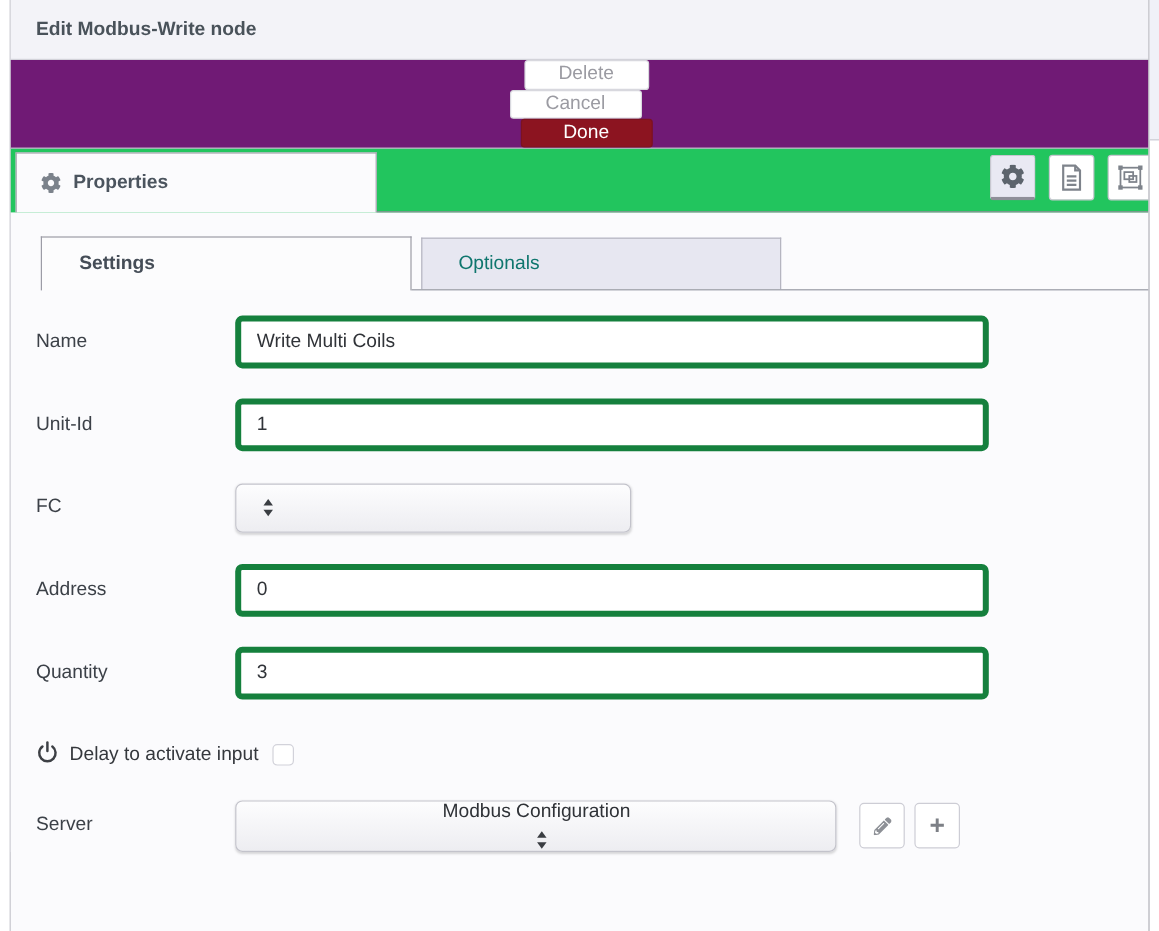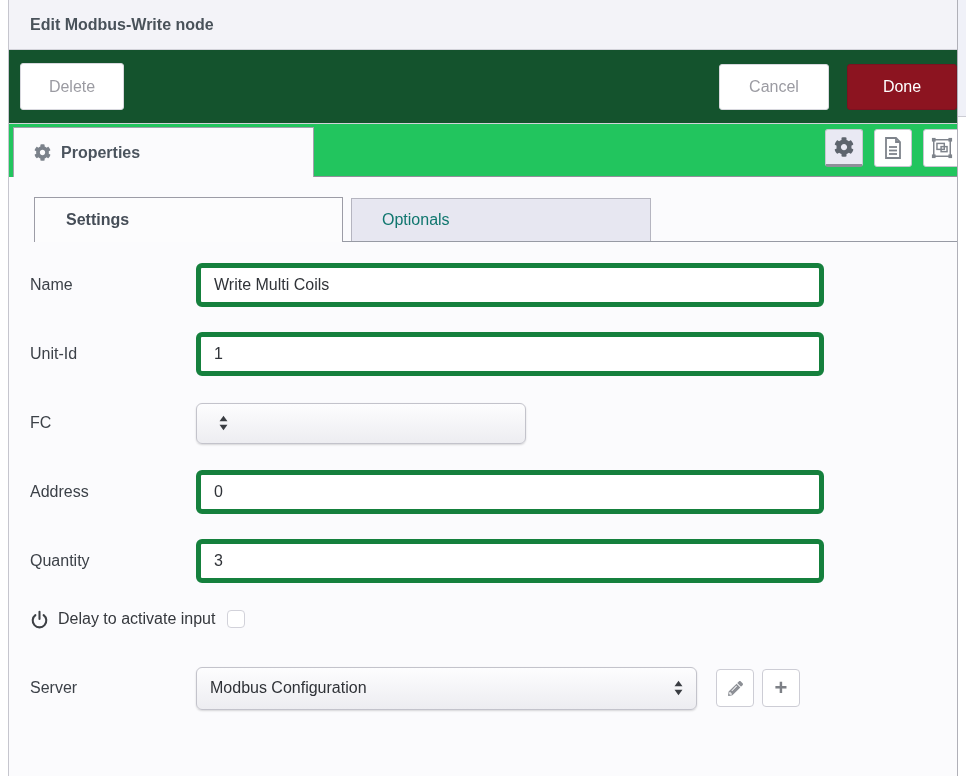--- a/index.html
+++ b/index.html
@@ -26,22 +26,22 @@
 
   
   .tray-header {
     height:50px; background:#f3f3f8; border-bottom:1px solid #d3d3da;
     display:flex; align-items:center; padding-left:21px;
   }
   .tray-header .title { font-size:16px; font-weight:bold; color:#49525a; }
 
   
   .action-bar {
-    height:74px; background:#14532d; border-bottom:1px solid #d3d3da;
-    display:flex; align-items:center; padding:0 6px 0 11px;
+    height:74px; background:#701a75; border-bottom:1px solid #d3d3da;
+    display:flex; align-items:center; padding:0 6px 0 11px;flex-direction:column;
   }
   .btn {
     font-family:"Liberation Sans", sans-serif;
     font-size:16px; border-radius:3px; cursor:pointer;
     display:inline-flex; align-items:center; justify-content:center;
   }
   .btn-secondary {
     background:#ffffff; border:1px solid #d8d8de; color:#9b9ba2;
   }
   .btn-delete { width:104px; height:47px; }
@@ -108,23 +108,23 @@
   .select {
     height:41px; border:1px solid #c3c3cb; border-radius:6px;
     background:linear-gradient(180deg,#fdfdfe 0%,#ededf1 100%);
     box-shadow:0 1px 2px rgba(0,0,0,0.15);
     display:flex; align-items:center; padding:0 12px 0 13px;
     font-size:16px; color:#2f3237; cursor:pointer;
   }
   .select .sel-text { flex:1; white-space:nowrap; overflow:hidden; }
   .select .arrows { margin-left:8px; display:flex; align-items:center; }
   .fc-select { width:330px; }
-  .server-select { width:501px; height:43px; }
-
-  .delay-row { display:flex; align-items:flex-start; height:28px; margin:27px 0 28px 21px; }
+  .server-select { width:501px; height:43px;flex-direction:column; }
+
+  .delay-row { display:flex; align-items:flex-end; height:28px; margin:27px 0 28px 21px; }
   .delay-row .delay-label { font-size:16px; color:#35383d; margin-left:9px; }
   .checkbox {
     appearance:none; -webkit-appearance:none;
     width:18px; height:18px; margin-left:12px;
     border:1px solid #d2d2da; border-radius:4px; background:#fff; cursor:pointer;
   }
   .mini-btn {
     width:38px; height:38px; background:#ffffff; border:1px solid #cdcdd5;
     border-radius:4px; display:flex; align-items:center; justify-content:center;
     cursor:pointer; color:#8d9096;

